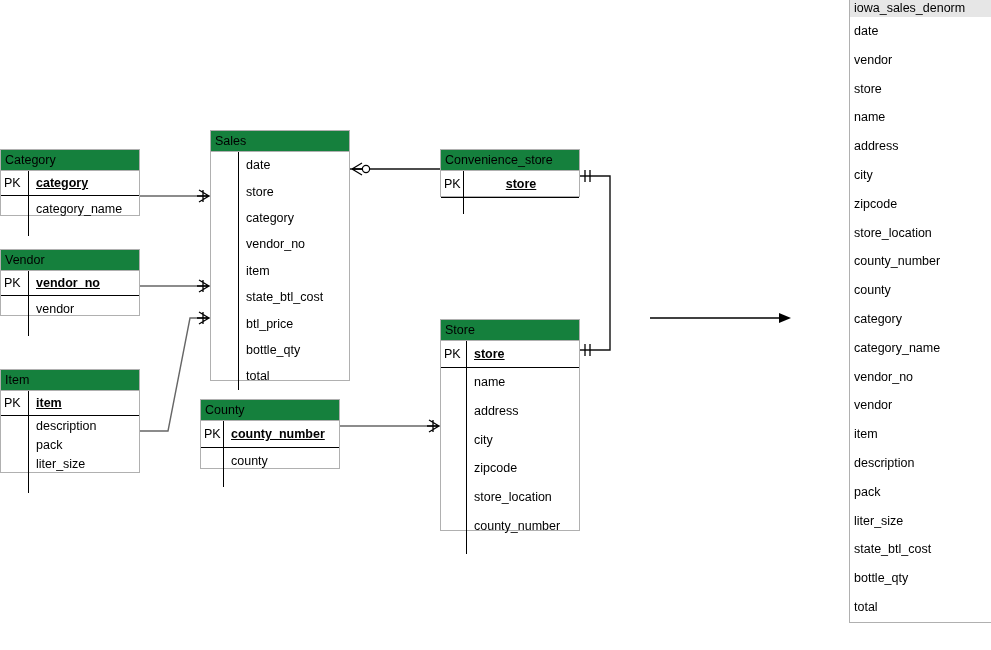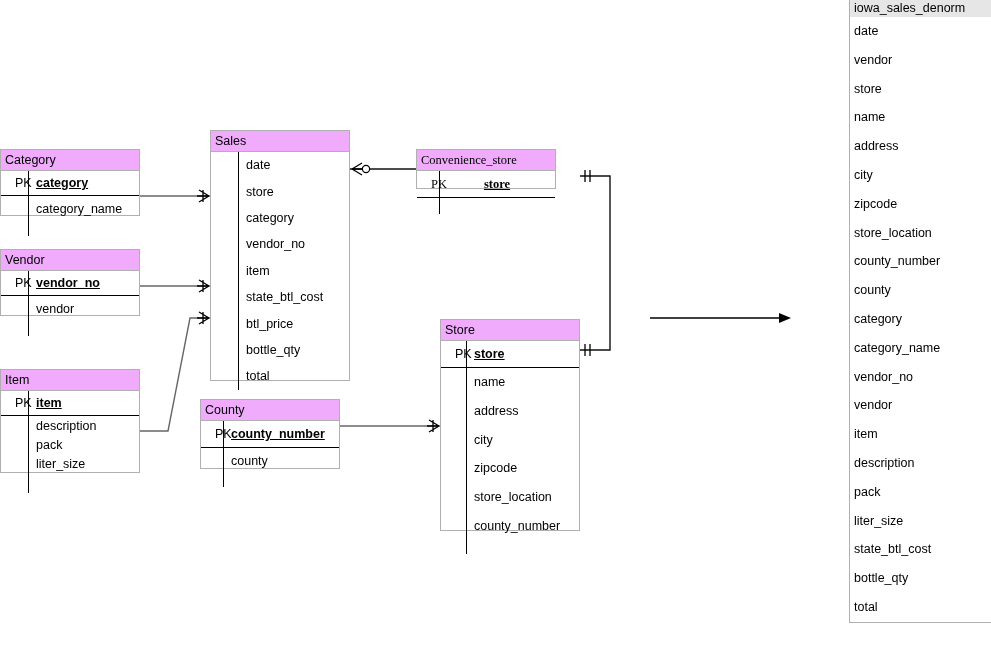--- a/index.html
+++ b/index.html
@@ -14,21 +14,21 @@
   .entity{
     position:absolute;
     background:#ffffff;
     border:1px solid #b0b0b0;
     box-sizing:border-box;
     font-size:12.5px;
     color:#000000;
   }
   .ent-title{
     height:20px;line-height:20px;
-    background:#f0abfc;
+    background:#15803d;
     border-bottom:1px solid #b0b0b0;
     padding-left:4px;
     font-size:12.5px;
     color:#000;
     white-space:nowrap;
     overflow:hidden;
   }
   .ent-body{position:relative;}
   
   .ent-body::before{
@@ -38,21 +38,21 @@
   .rowset{position:relative;}
   .erow{
     display:flex;align-items:center;
     height:var(--rh,26.6px);
     box-sizing:border-box;
     white-space:nowrap;
   }
   .erow .pk{
     width:var(--gut,28px);
     flex:0 0 var(--gut,28px);
-    padding-left:14px;
+    padding-left:3px;
     box-sizing:border-box;
     font-size:12.5px;
   }
   .erow .nm{
     padding-left:8px;
     font-size:12.5px;
   }
   .erow.key .nm{font-weight:bold;text-decoration:underline;}
   .erow.key{border-bottom:1.6px solid #000;}
   .erow.center .nm{width:100%;text-align:center;padding-left:0;}
@@ -253,21 +253,21 @@
         </div>
         <div class="erow" style="--rh:25px;">
           <span class="pk"></span>
           <span class="nm">county</span>
         </div>
         <div class="tailpad" style="--tp:14px;"></div>
       </div>
     </div>
   </div>
 
-  <div class="entity" style="left:416px;top:149px;width:140px;height:40px;font-family:Liberation Serif, serif;">
+  <div class="entity" style="left:440px;top:149px;width:140px;height:48px;">
     <div class="ent-title">Convenience_store</div>
     <div class="ent-body" style="--gut:22px;">
       <div class="rowset">
         <div class="erow key center" style="--rh:27px;">
           <span class="pk">PK</span>
           <span class="nm">store</span>
         </div>
         <div class="tailpad" style="--tp:16px;"></div>
       </div>
     </div>

